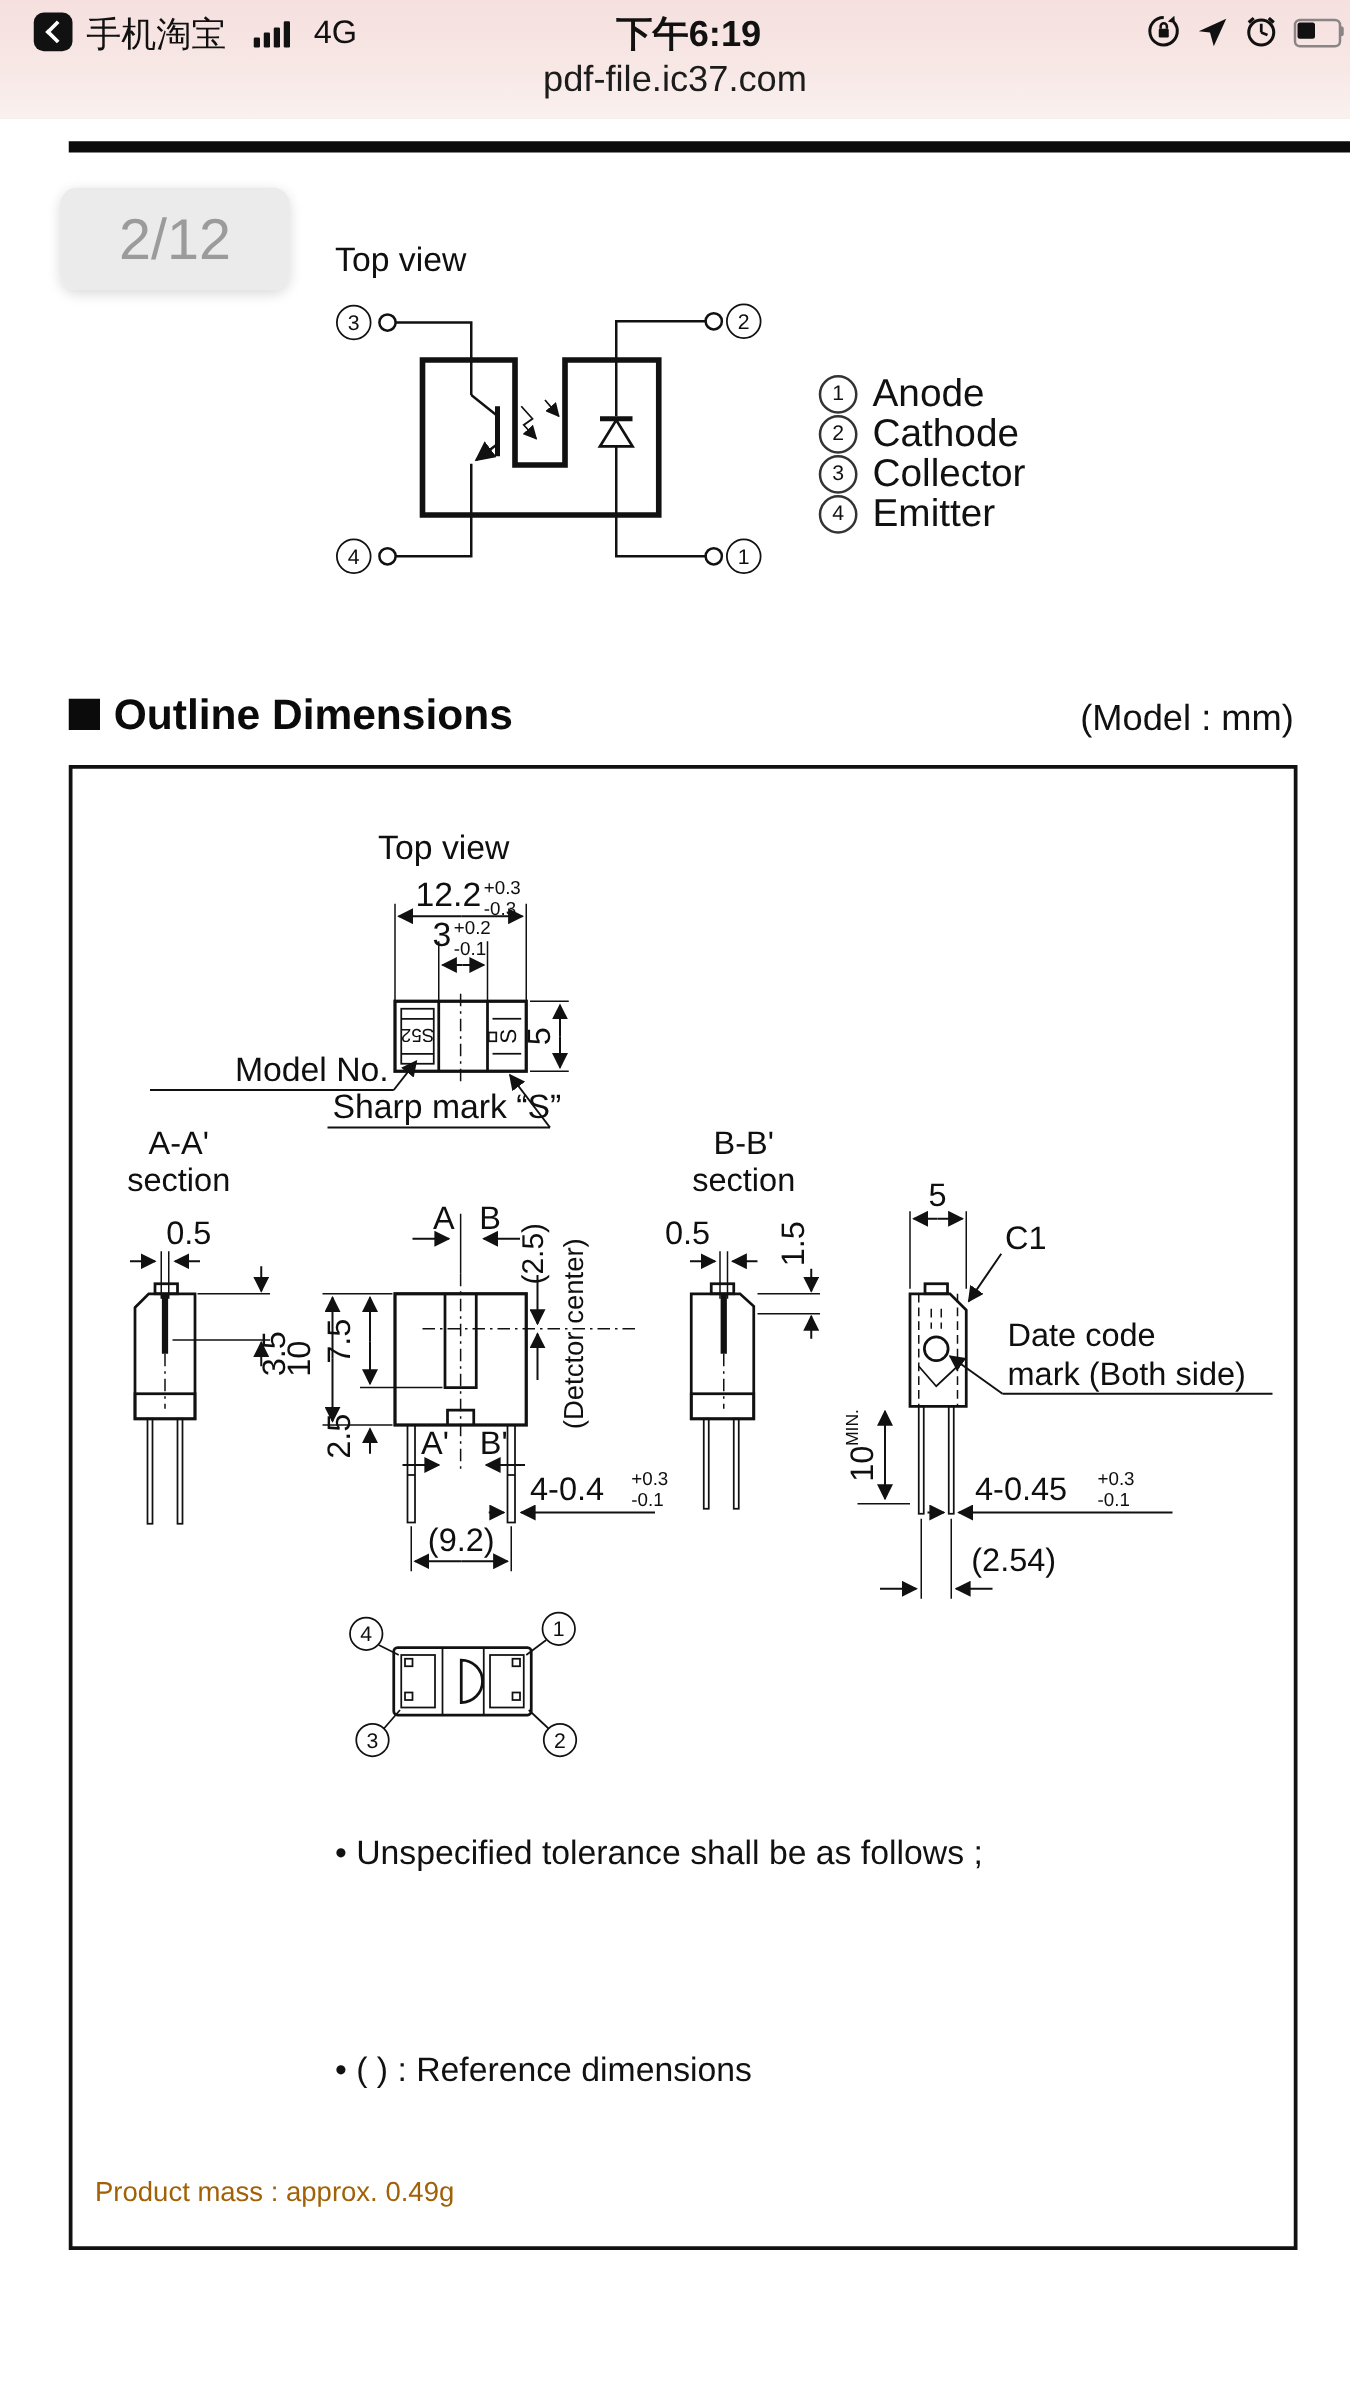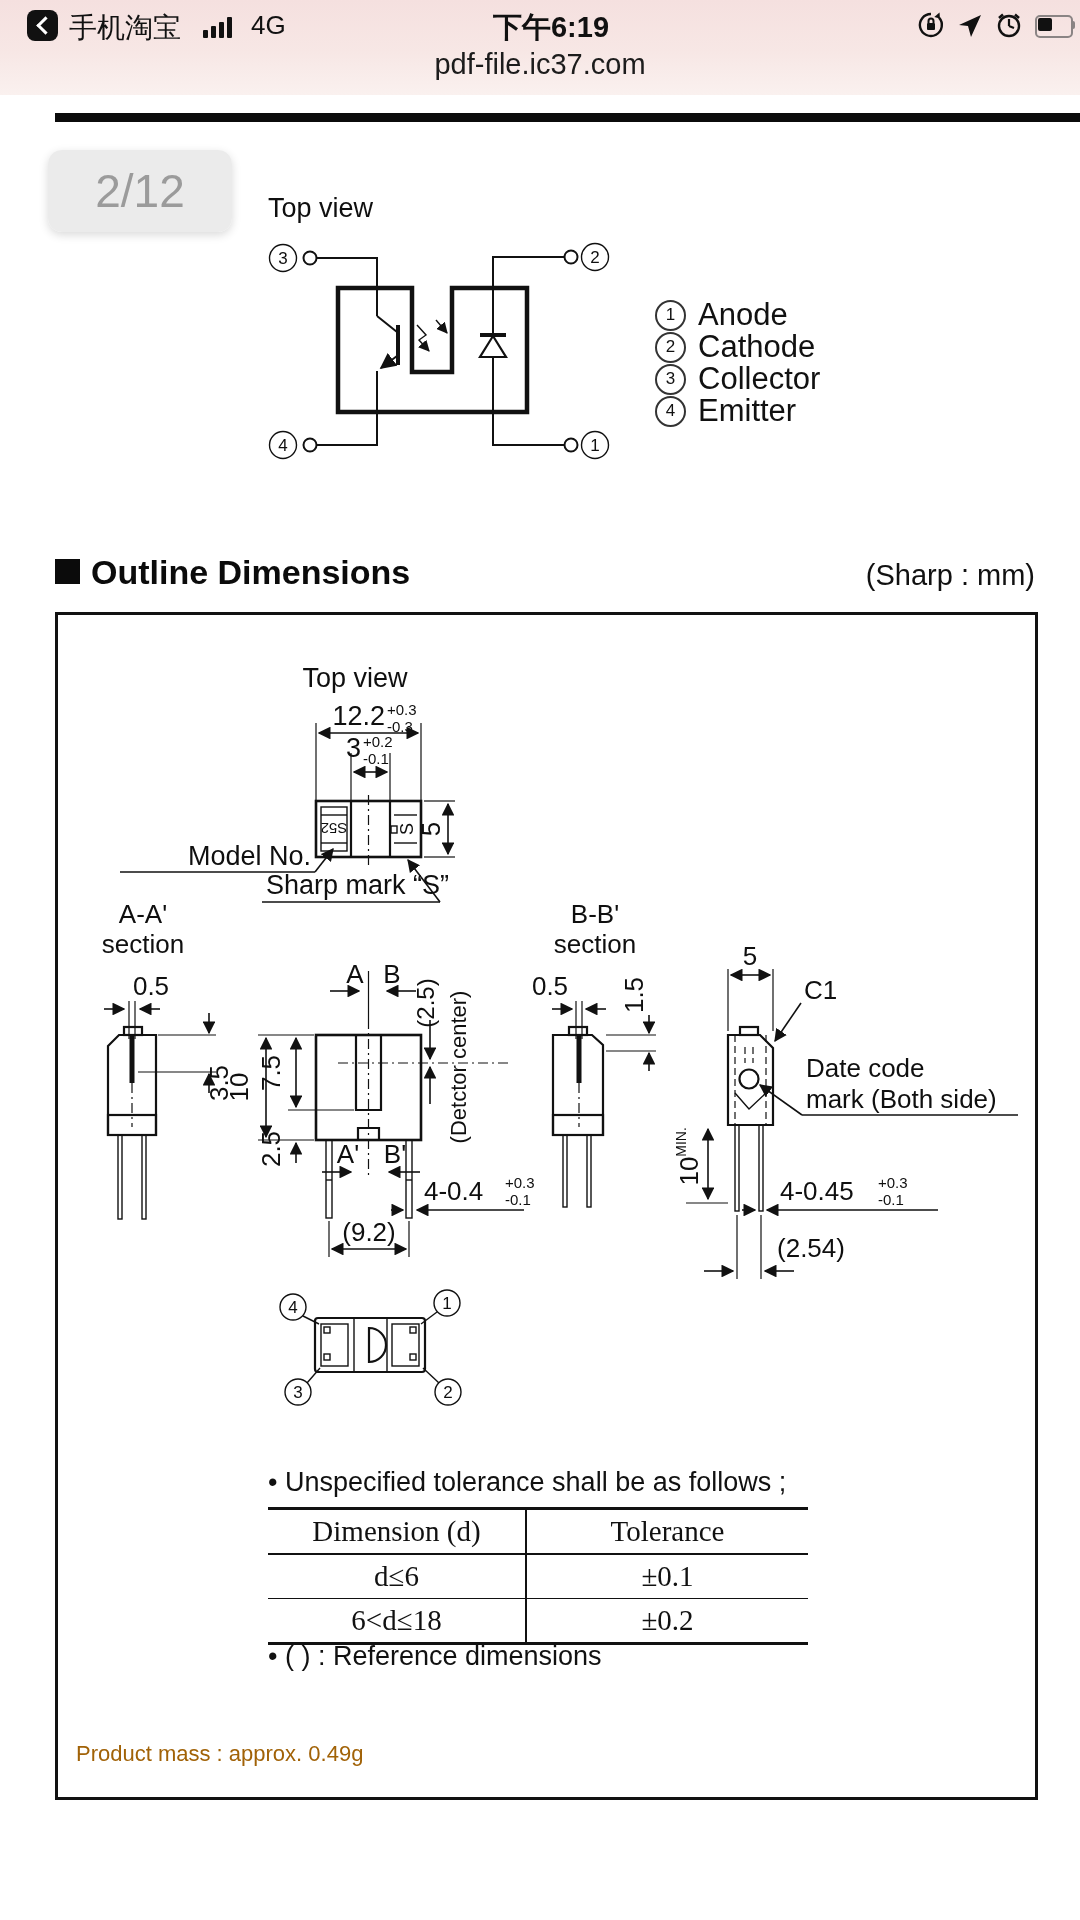--- a/index.html
+++ b/index.html
@@ -180,21 +180,21 @@
     </div>
     <div class="legend-row" style="top:301px">
       <span class="cnum">4</span>
       <span class="lab">Emitter</span>
     </div>
 
     <div class="h1" style="left:55px;top:458px;">
       <span class="sq"></span>
       <span>Outline Dimensions</span>
     </div>
-    <div class="unit">(Sharp : mm)</div>
+    <div class="unit">(Model : mm)</div>
 
     <div class="obox">
 
       <svg class="abs" style="left:0;top:0;" width="977" height="800" viewBox="0 0 977 800">
         <defs>
           <marker id="ar2" viewBox="0 0 10 10" refX="9" refY="5" markerWidth="8" markerHeight="8" orient="auto-start-reverse">
             <path d="M0,0 L10,5 L0,10 z" fill="#111"></path>
           </marker>
           <pattern id="hatch" width="7" height="7" patternTransform="rotate(45)" patternUnits="userSpaceOnUse">
             <line x1="0" y1="0" x2="0" y2="7" stroke="#111" stroke-width="1.8"></line>
@@ -416,34 +416,18 @@
           <rect x="266" y="712" width="6" height="6" class="thin"></rect>
           <rect x="266" y="739" width="6" height="6" class="thin"></rect>
           <rect x="334" y="709" width="27" height="42" class="thin"></rect>
           <rect x="352" y="712" width="6" height="6" class="thin"></rect>
           <rect x="352" y="739" width="6" height="6" class="thin"></rect>
           <path class="out2" d="M311,713 A17,17 0 0 1 311,747 Z"></path>
         </g>
       </svg>
 
       <div class="tolnote">• Unspecified tolerance shall be as follows ;</div>
-      <table class="toltable">
-        <tbody>
-            <tr>
-          <td>Dimension (d)</td>
-          <td>Tolerance</td>
-        </tr>
-        <tr>
-          <td>d≤6</td>
-          <td>±0.1</td>
-        </tr>
-        <tr>
-          <td>6&lt;d≤18</td>
-          <td>±0.2</td>
-        </tr>
-      </tbody>
-        </table>
       <div class="refnote">• ( ) : Reference dimensions</div>
       <div class="pmass">Product mass : approx. 0.49g</div>
     </div>
 
   </div>
 </div>
 
 </body></html>

